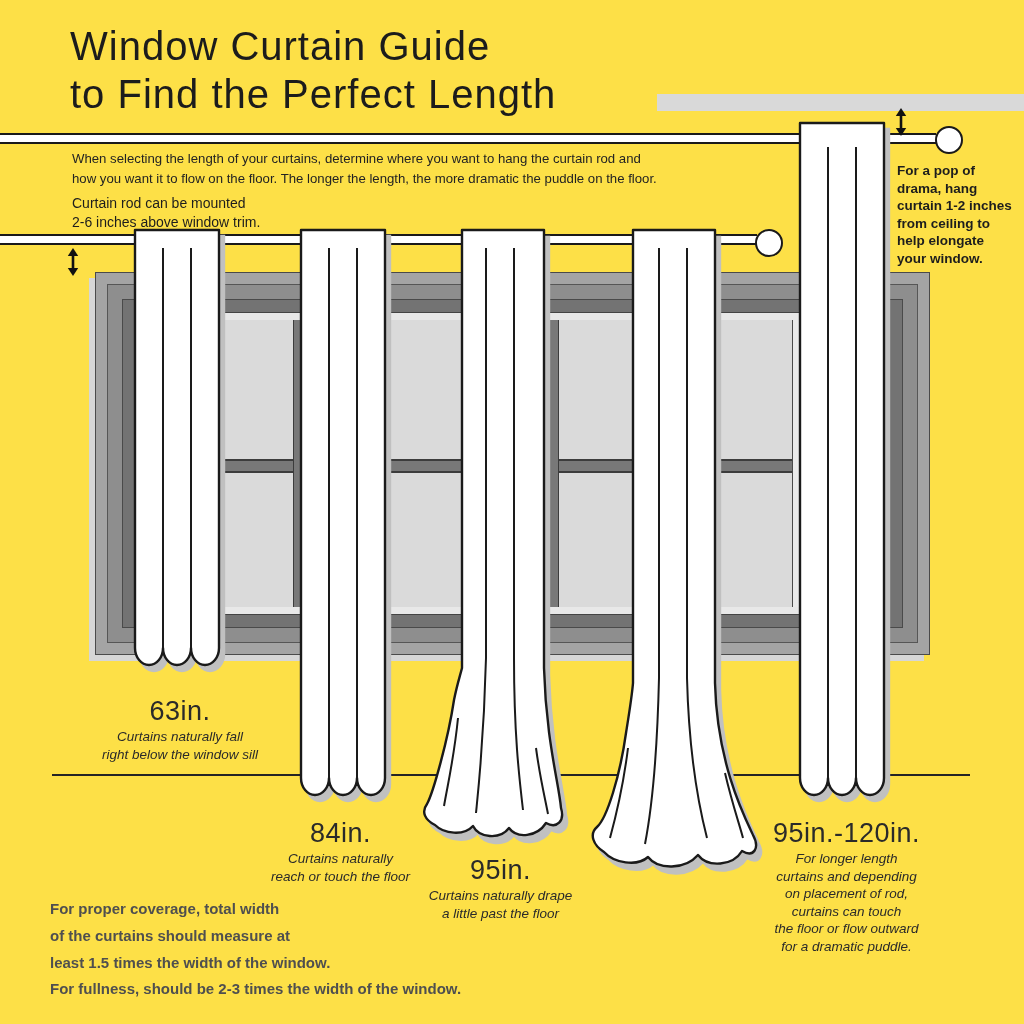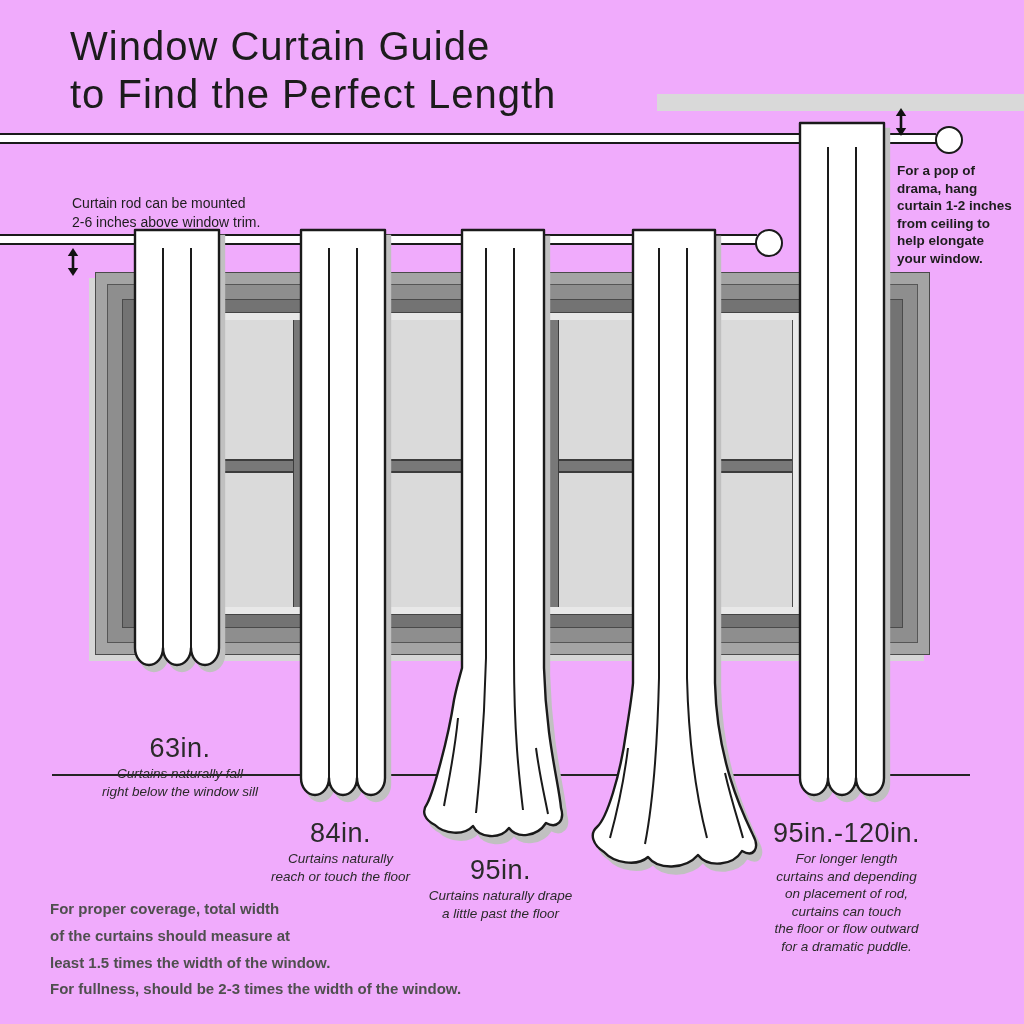--- a/index.html
+++ b/index.html
@@ -1,16 +1,16 @@
 <!DOCTYPE html>
 <html><head>
 <meta charset="utf-8">
 <style>
   html,body{margin:0;padding:0;background:#fff;}
-  .canvas{position:relative;width:1024px;height:1024px;background:#f0abfc;overflow:hidden;
+  .canvas{position:relative;width:1024px;height:1024px;background:#fde047;overflow:hidden;
           font-family:"Liberation Sans",sans-serif;color:#1d1d1d;}
   .abs{position:absolute;}
   .pre{white-space:pre-line;}
   
   .title{left:70px;top:22px;font-size:40px;line-height:48px;letter-spacing:1px;color:#1c1c1c;}
   
   .intro{left:72px;top:149px;font-size:13.2px;line-height:19.5px;color:#232323;}
   .rod-note{left:72px;top:194px;font-size:14px;line-height:19px;font-weight:normal;color:#1d1d1d;}
   .ceiling-note{left:897px;top:162px;width:130px;font-size:13.5px;line-height:17.6px;font-weight:bold;color:#1d1d1d;}
   
@@ -40,21 +40,21 @@
   .trim-v{position:absolute;top:0;bottom:0;width:10px;background:#eaeaea;
           border-left:1px solid #4a4a4a;border-right:1px solid #4a4a4a;box-sizing:border-box;}
   
   .floor{left:52px;top:774px;width:918px;height:2.2px;background:#242424;}
   
   .curtain{position:absolute;}
   
   .len-label{text-align:center;color:#2a2a2a;}
   .len-num{font-size:27px;line-height:30px;letter-spacing:0.5px;}
   .len-desc{font-size:13.5px;line-height:17.5px;margin-top:2px;font-style:italic;}
-  .l1{left:70px;top:733px;width:220px;}
+  .l1{left:70px;top:696px;width:220px;}
   .l2{left:238px;top:818px;width:205px;}
   .l3{left:398px;top:855px;width:205px;}
   .l4{left:568px;top:891px;width:205px;}
   .l5{left:744px;top:818px;width:205px;text-align:center;}
   
   .footer{left:50px;top:896px;font-size:15px;line-height:26.8px;font-weight:bold;color:#4f4f4f;}
 </style>
 </head>
 <body>
 
@@ -68,20 +68,22 @@
   <div class="abs rod rod1"></div>
   <div class="abs rod rod1-stub"></div>
   <div class="abs finial finial1"></div>
 
   <svg class="abs" style="left:893px;top:108px;" width="16" height="28" viewBox="0 0 16 28">
     <line x1="8" y1="6" x2="8" y2="22" stroke="#111" stroke-width="2.6"></line>
     <path d="M8 0 L13.2 8 H2.8 Z" fill="#111"></path>
     <path d="M8 28 L13.2 20 H2.8 Z" fill="#111"></path>
   </svg>
 
+  <div class="abs intro pre">When selecting the length of your curtains, determine where you want to hang the curtain rod and
+how you want it to flow on the floor. The longer the length, the more dramatic the puddle on the floor.</div>
   <div class="abs rod-note pre">Curtain rod can be mounted
 2-6 inches above window trim.</div>
   <div class="abs ceiling-note pre">For a pop of
 drama, hang
 curtain 1-2 inches
 from ceiling to
 help elongate
 your window.</div>
 
   <div class="abs rod rod2"></div>

